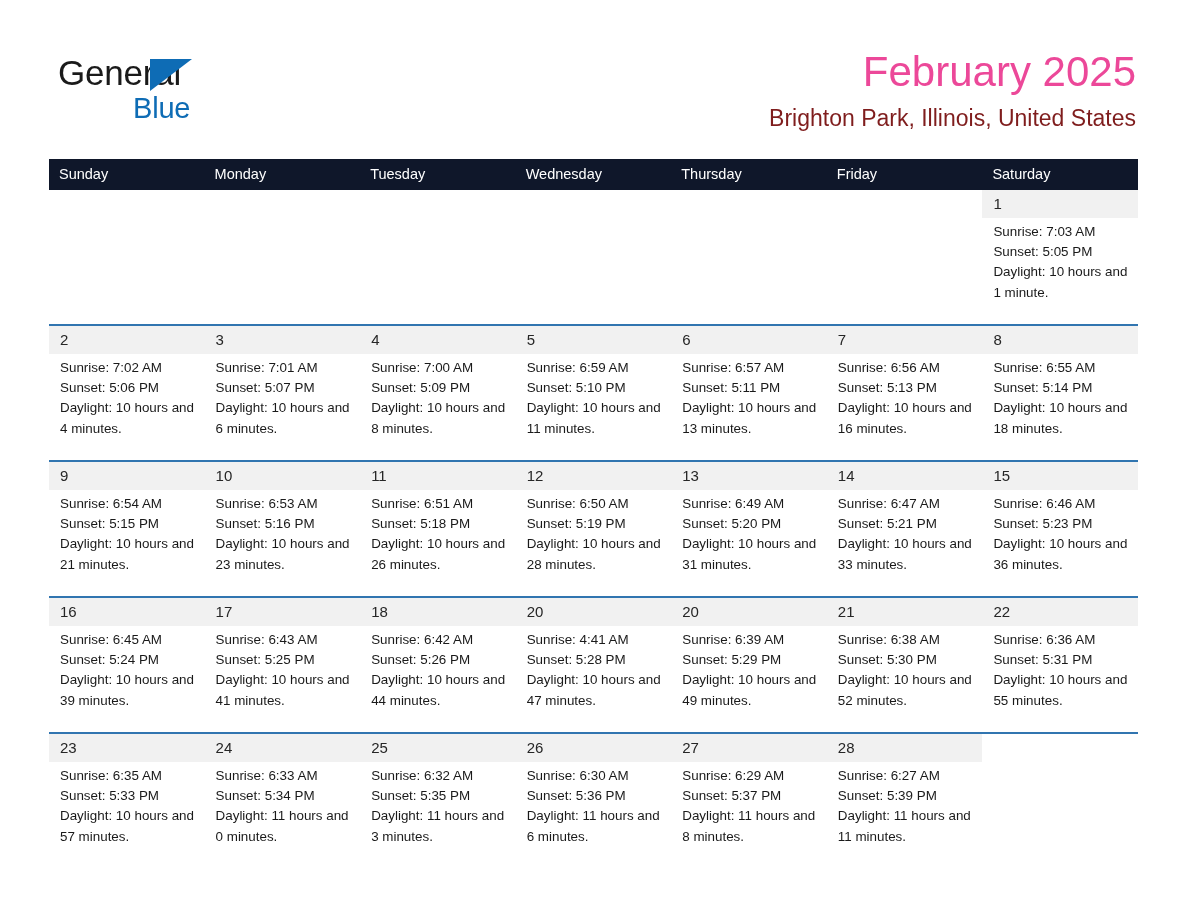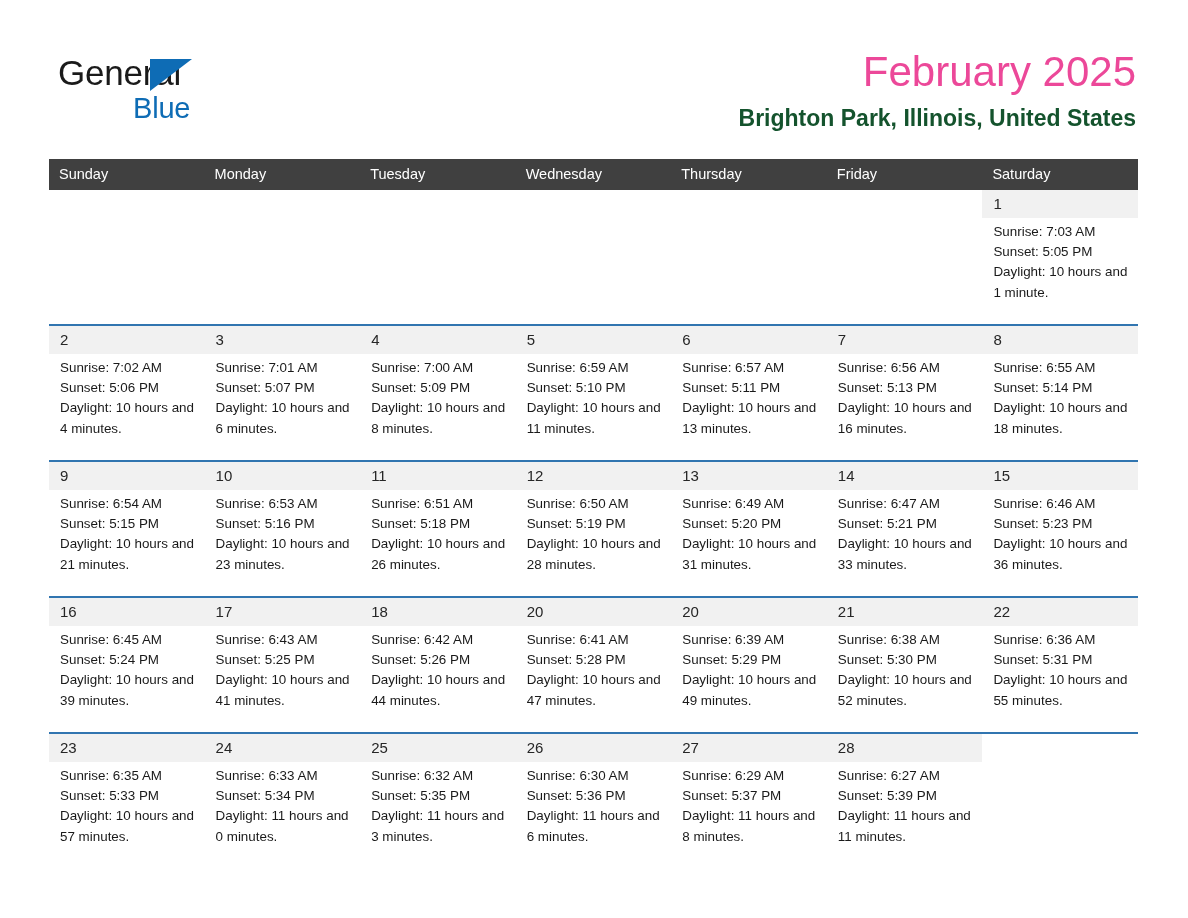--- a/index.html
+++ b/index.html
@@ -73,43 +73,43 @@
   .month-title {
     font-size: 42px;
     font-weight: normal;
     color: #ec4899;
     line-height: 52px;
     white-space: nowrap;
   }
   .location-title {
     margin-top: 6px;
     font-size: 23px;
-    font-weight: bold;
-    color: #14532d;
+    font-weight: normal;
+    color: #7f1d1d;
     line-height: 28px;
     white-space: nowrap;
     text-align: center;
   }
 
   
   .calendar {
     position: absolute;
     left: 49px;
     top: 159px;
     width: 1089px;
   }
   .cal-table {
     border-collapse: collapse;
     table-layout: fixed;
     width: 1089px;
   }
   .cal-table col { width: 155.57px; }
 
   thead th {
-    background: #404040;
+    background: #0f172a;
     color: #ffffff;
     font-size: 14.5px;
     font-weight: normal;
     text-align: left;
     padding: 7px 0 8px 10px;
     height: 15px;
     border: 0;
   }
 
   tbody td {
@@ -396,21 +396,21 @@
                   <div class="info-line">Sunrise: 6:42 AM</div>
                   <div class="info-line">Sunset: 5:26 PM</div>
                   <div class="info-line wrap">Daylight: 10 hours and 44 minutes.</div>
                 </div>
               </div>
             </td>
             <td>
               <div class="cell filled">
                 <div class="daynum">20</div>
                 <div class="info">
-                  <div class="info-line">Sunrise: 6:41 AM</div>
+                  <div class="info-line">Sunrise: 4:41 AM</div>
                   <div class="info-line">Sunset: 5:28 PM</div>
                   <div class="info-line wrap">Daylight: 10 hours and 47 minutes.</div>
                 </div>
               </div>
             </td>
             <td>
               <div class="cell filled">
                 <div class="daynum">20</div>
                 <div class="info">
                   <div class="info-line">Sunrise: 6:39 AM</div>

